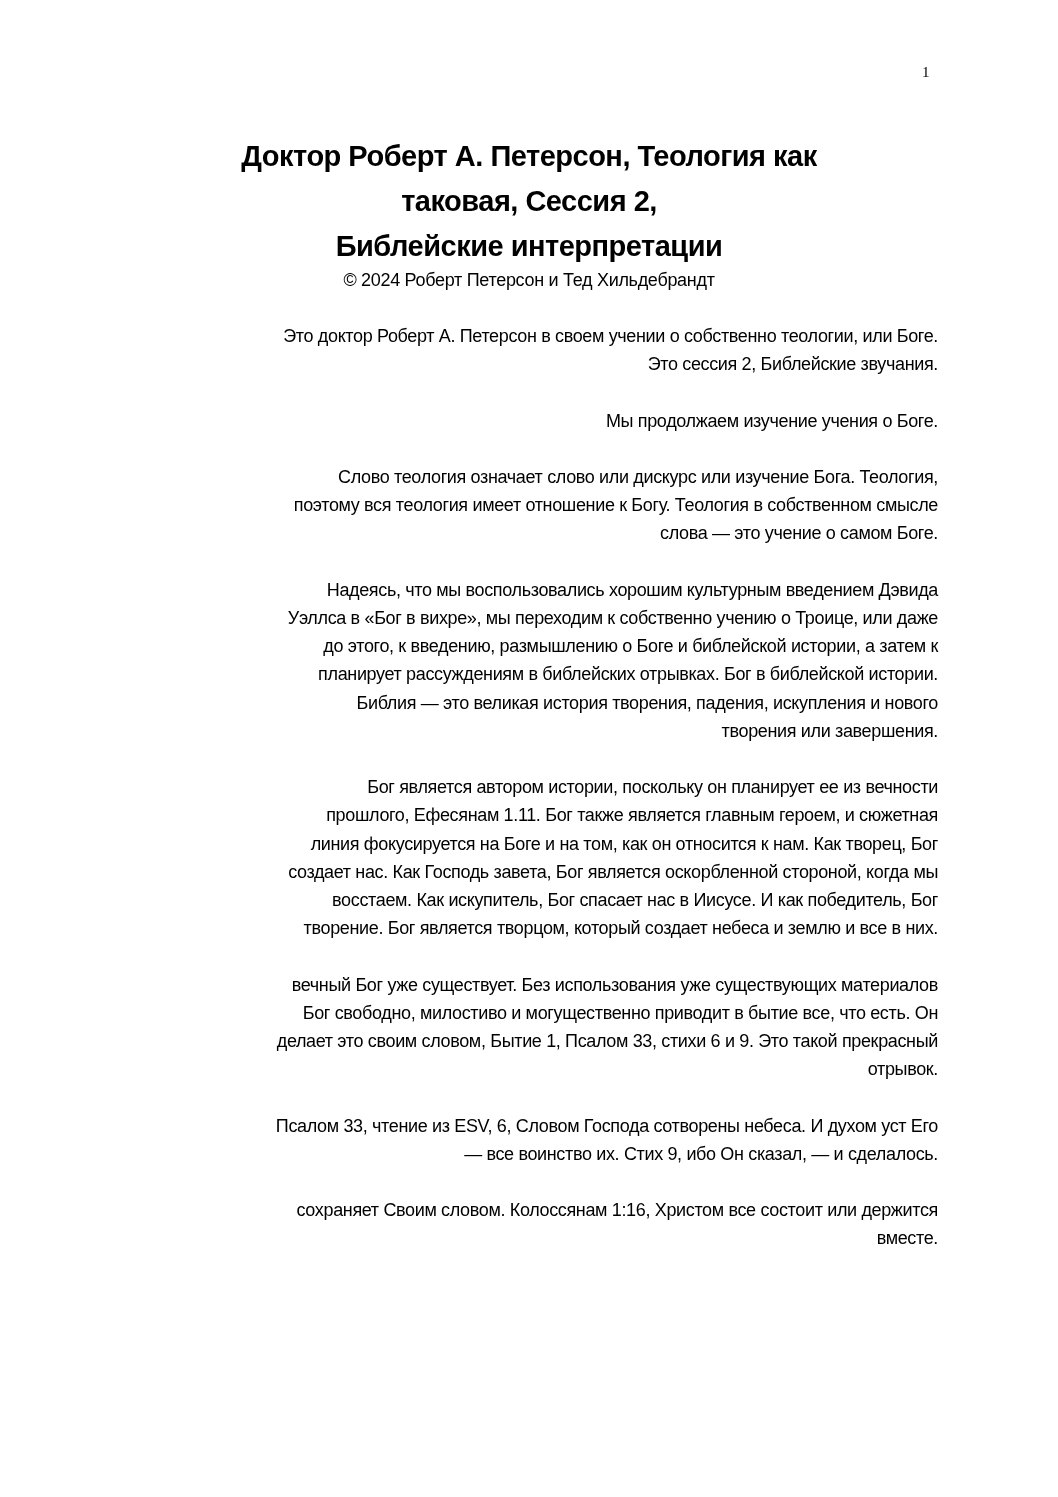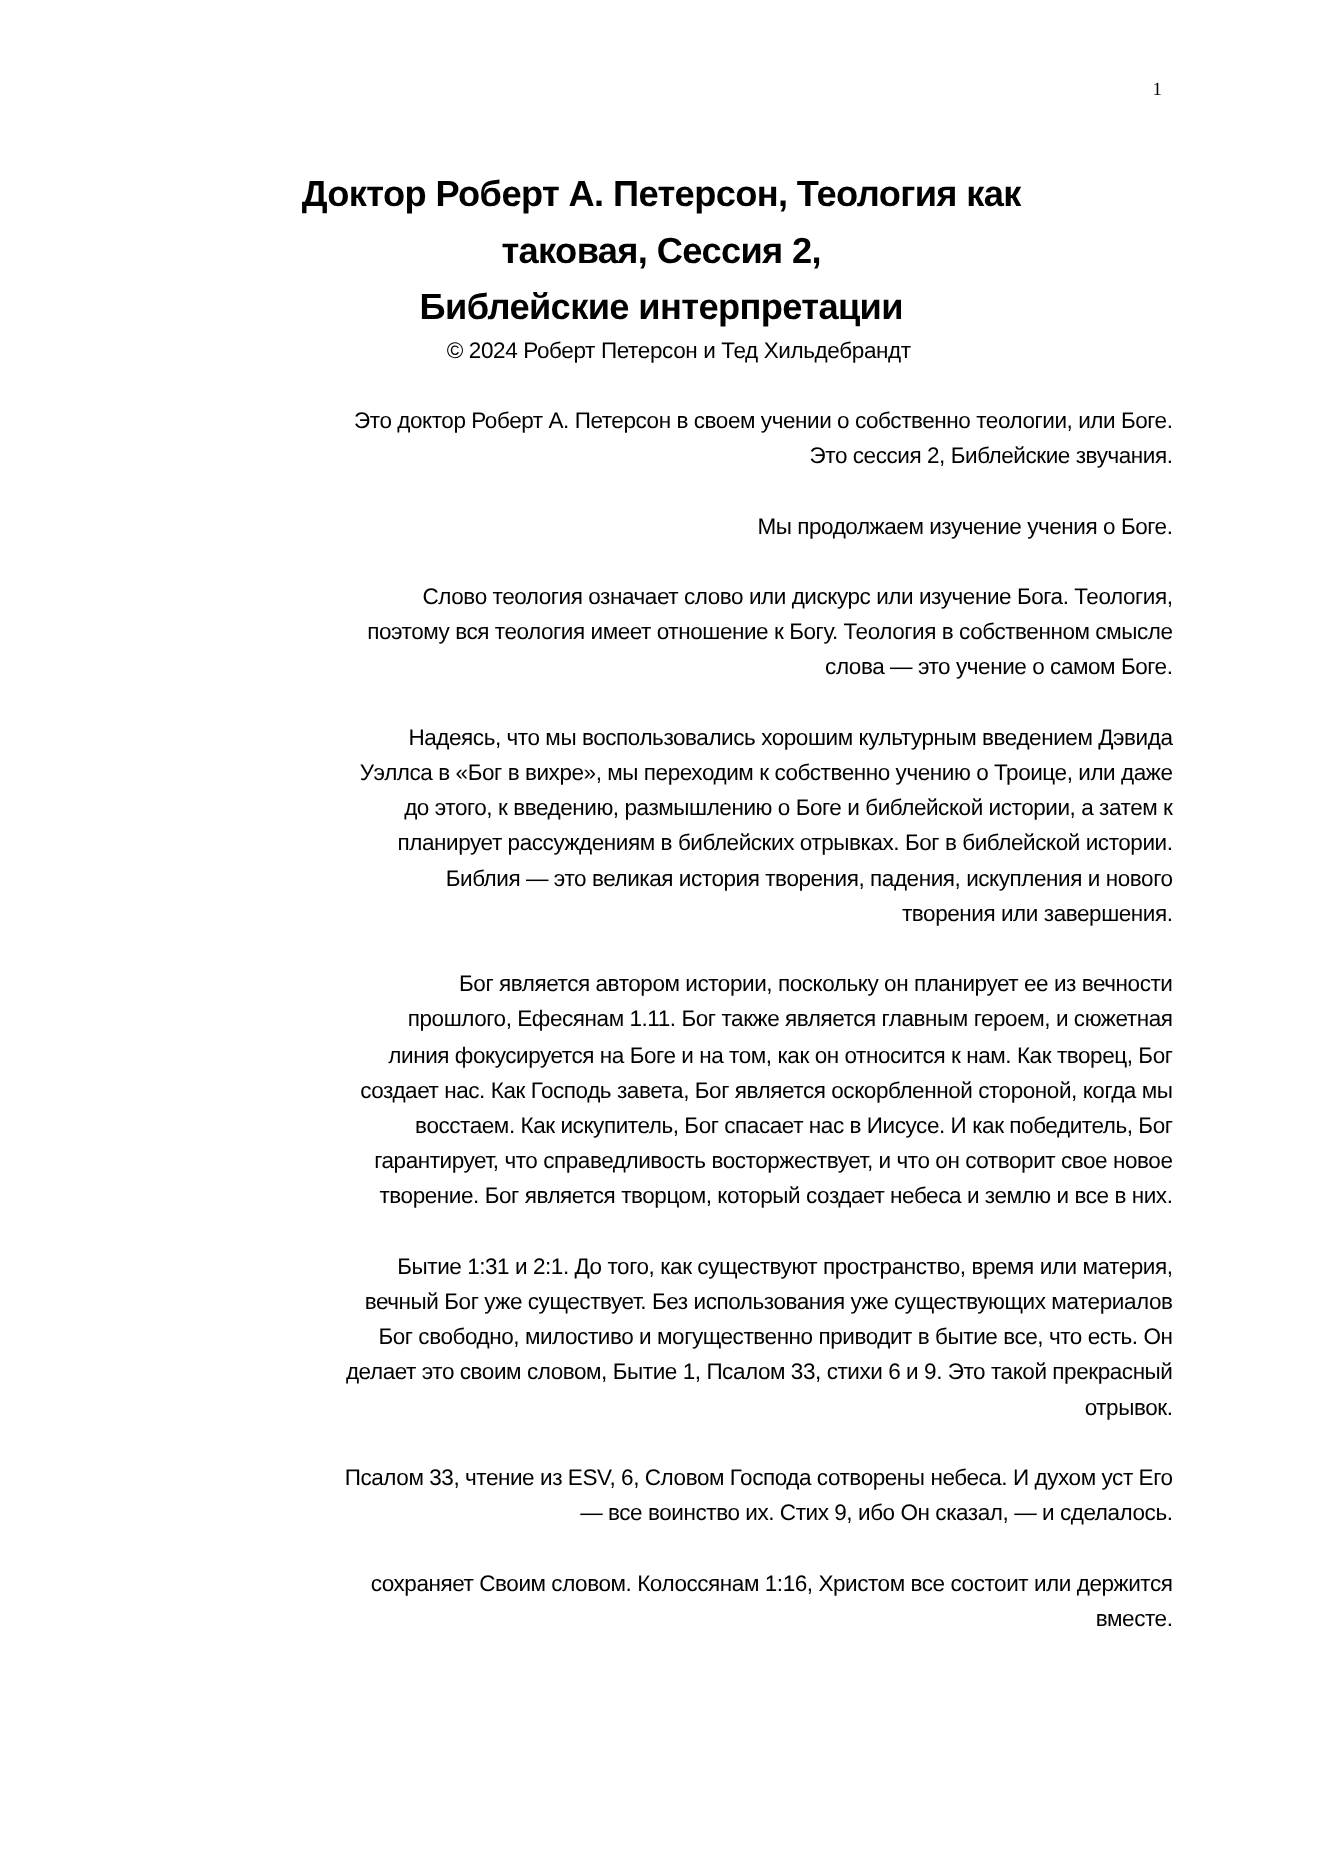--- a/index.html
+++ b/index.html
@@ -9,21 +9,21 @@
       font-family: "Liberation Serif", serif; font-size: 15px;
     }
     .title {
       position: absolute; left: 130px; width: 798px; top: 134px;
       text-align: center;
       font-family: "Liberation Sans", sans-serif; font-weight: bold;
       font-size: 29px; line-height: 45px; letter-spacing: -0.5px;
     }
     .title div { white-space: nowrap; }
     .copyright {
-      position: absolute; left: 144px; width: 798px; top: 266px;
+      position: absolute; left: 130px; width: 798px; top: 266px;
       text-align: center;
       font-family: "Liberation Sans", sans-serif; font-size: 18px; line-height: 28px;
       letter-spacing: -0.3px;
     }
     .body {
       position: absolute; left: 128px; top: 322px; width: 810px;
       font-family: "Liberation Sans", sans-serif; font-size: 18px;
       line-height: 28.2px; letter-spacing: -0.35px; text-align: right;
     }
     .para { margin: 0 0 28.2px 0; }
@@ -62,25 +62,23 @@
     <span class="line">планирует рассуждениям в библейских отрывках. Бог в библейской истории.</span>
     <span class="line">Библия — это великая история творения, падения, искупления и нового</span>
     <span class="line">творения или завершения.</span>
   </p>
   <p class="para">
     <span class="line">Бог является автором истории, поскольку он планирует ее из вечности</span>
     <span class="line">прошлого, Ефесянам 1.11. Бог также является главным героем, и сюжетная</span>
     <span class="line">линия фокусируется на Боге и на том, как он относится к нам. Как творец, Бог</span>
     <span class="line">создает нас. Как Господь завета, Бог является оскорбленной стороной, когда мы</span>
     <span class="line">восстаем. Как искупитель, Бог спасает нас в Иисусе. И как победитель, Бог</span>
-    <span class="line">гарантирует, что справедливость восторжествует, и что он сотворит свое новое</span>
     <span class="line">творение. Бог является творцом, который создает небеса и землю и все в них.</span>
   </p>
   <p class="para">
-    <span class="line">Бытие 1:31 и 2:1. До того, как существуют пространство, время или материя,</span>
     <span class="line">вечный Бог уже существует. Без использования уже существующих материалов</span>
     <span class="line">Бог свободно, милостиво и могущественно приводит в бытие все, что есть. Он</span>
     <span class="line">делает это своим словом, Бытие 1, Псалом 33, стихи 6 и 9. Это такой прекрасный</span>
     <span class="line">отрывок.</span>
   </p>
   <p class="para">
     <span class="line">Псалом 33, чтение из ESV, 6, Словом Господа сотворены небеса. И духом уст Его</span>
     <span class="line">— все воинство их. Стих 9, ибо Он сказал, — и сделалось.</span>
   </p>
   <p class="para">

